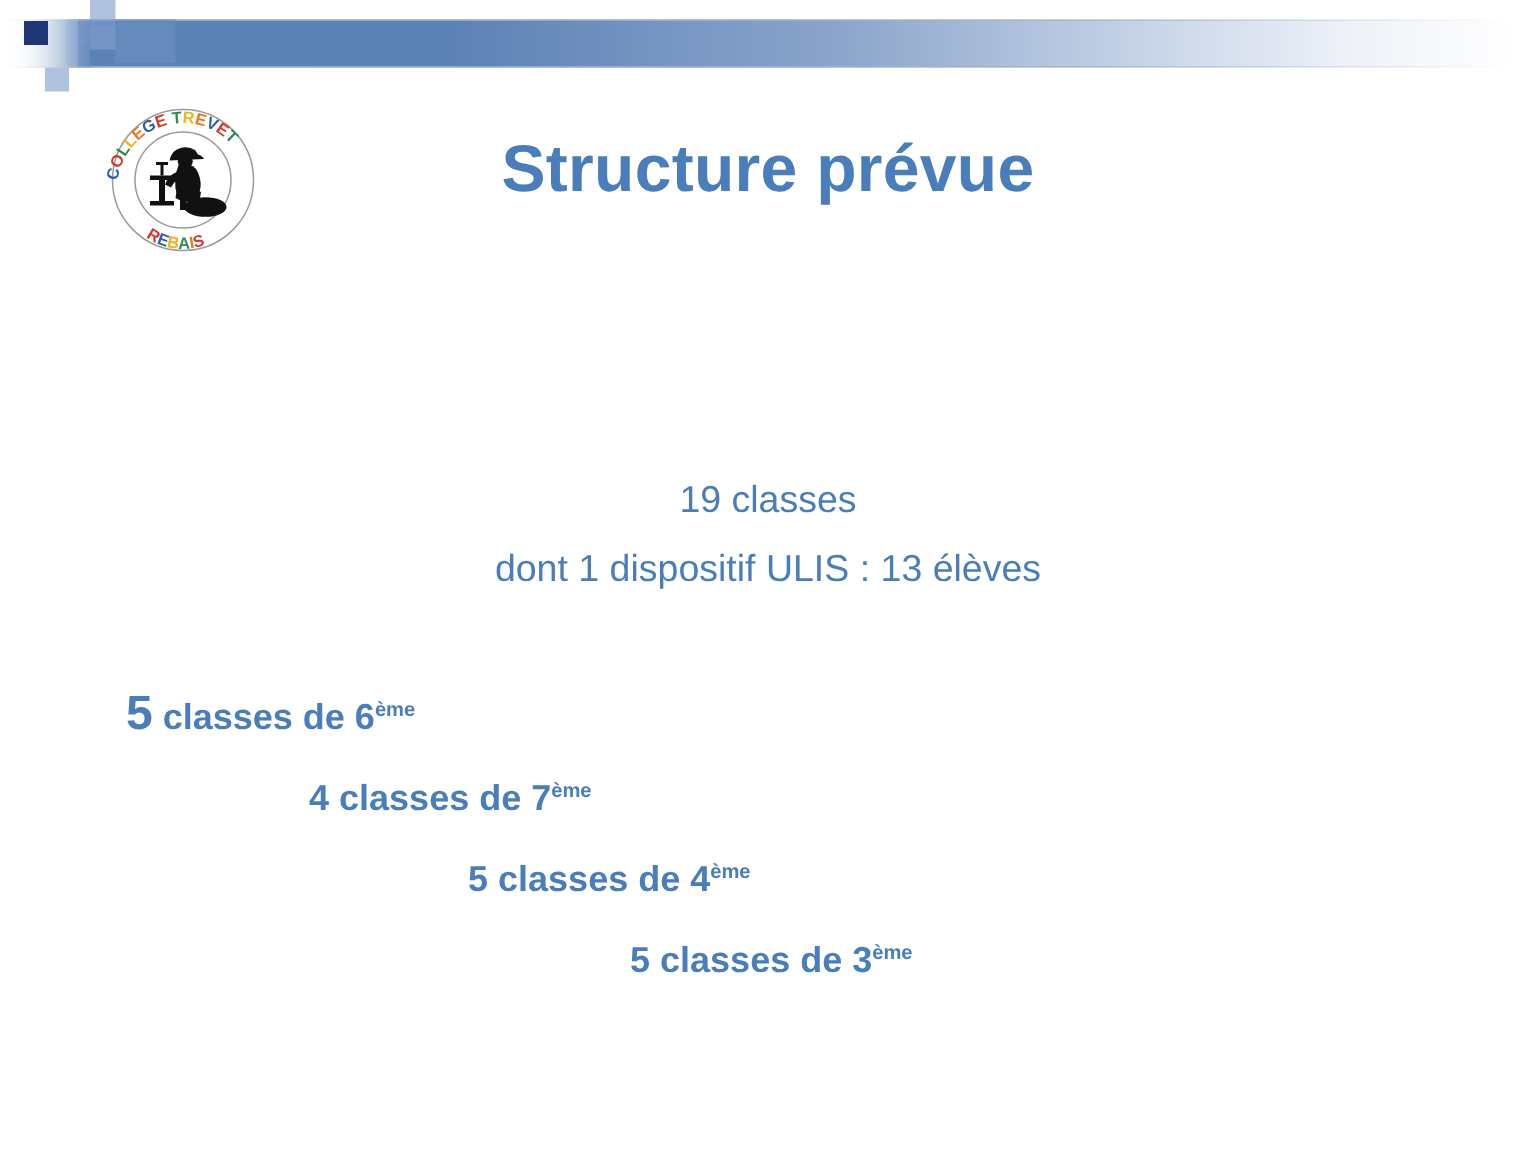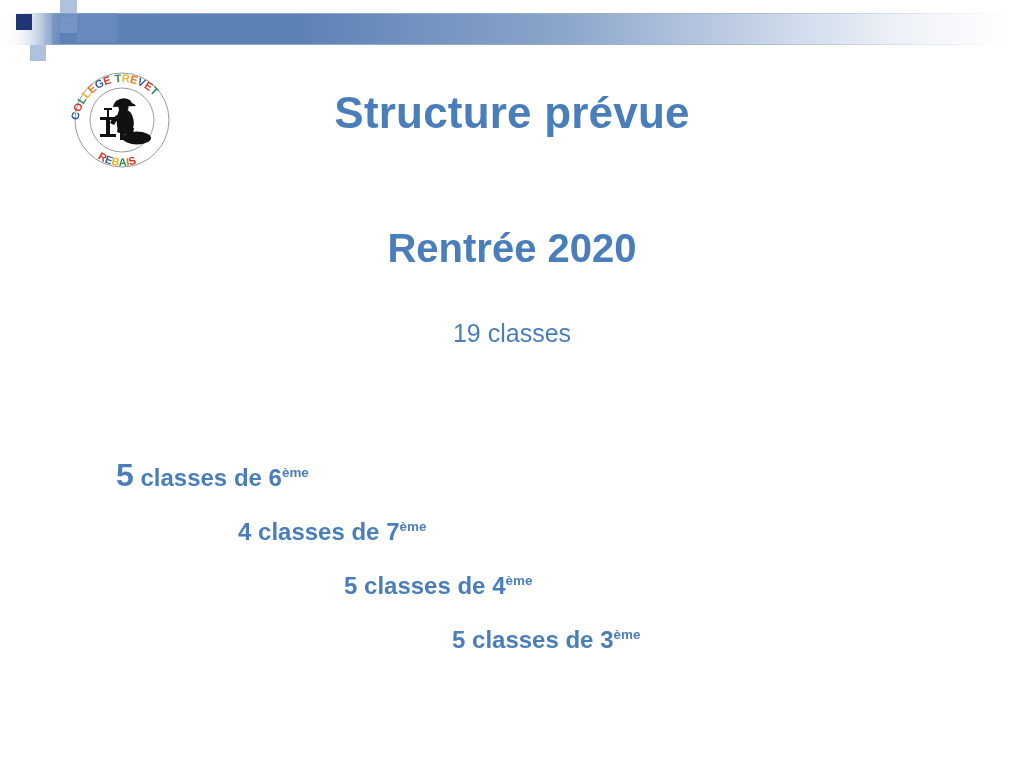--- a/index.html
+++ b/index.html
@@ -119,21 +119,20 @@
     font-weight: normal;
     line-height: 46px;
   }
   .summary > div { white-space: nowrap; }
 
   .levels {
     position: absolute;
     left: 0;
     top: 448px;
     width: 848px;
-    margin-left: 32px;
   }
   .level-line {
     color: #4a7ebb;
     font-weight: bold;
     white-space: nowrap;
     line-height: 54px;
     font-size: 24px;
   }
   .level-line .lead-big { font-size: 32px; }
   .level-line .lead { font-size: 24px; }
@@ -209,24 +208,24 @@
           <textPath href="#arcBottom" startOffset="30%">
             <tspan fill="#d13b2e">R</tspan><tspan fill="#2e5fa8">E</tspan><tspan fill="#f0b323">B</tspan><tspan fill="#2e8b57">A</tspan><tspan fill="#e87722">I</tspan><tspan fill="#d13b2e">S</tspan>
           </textPath>
         </text>
       </g>
     </svg>
   </div>
 
   <div class="slide-title">Structure prévue</div>
 
-  <div class="slide-subtitle">Rentrée 2020</div>
 
   <div class="summary">
     <div>19 classes</div>
+    <div>dont 1 dispositif ULIS : 13 élèves</div>
   </div>
 
   <div class="levels">
 
     <div class="level-line lvl-0">
       <span class="lead-big">5</span><span> classes de 6</span><sup>ème</sup>
     </div>
 
     <div class="level-line lvl-1">
       <span class="lead">4</span><span> classes de 7</span><sup>ème</sup>

